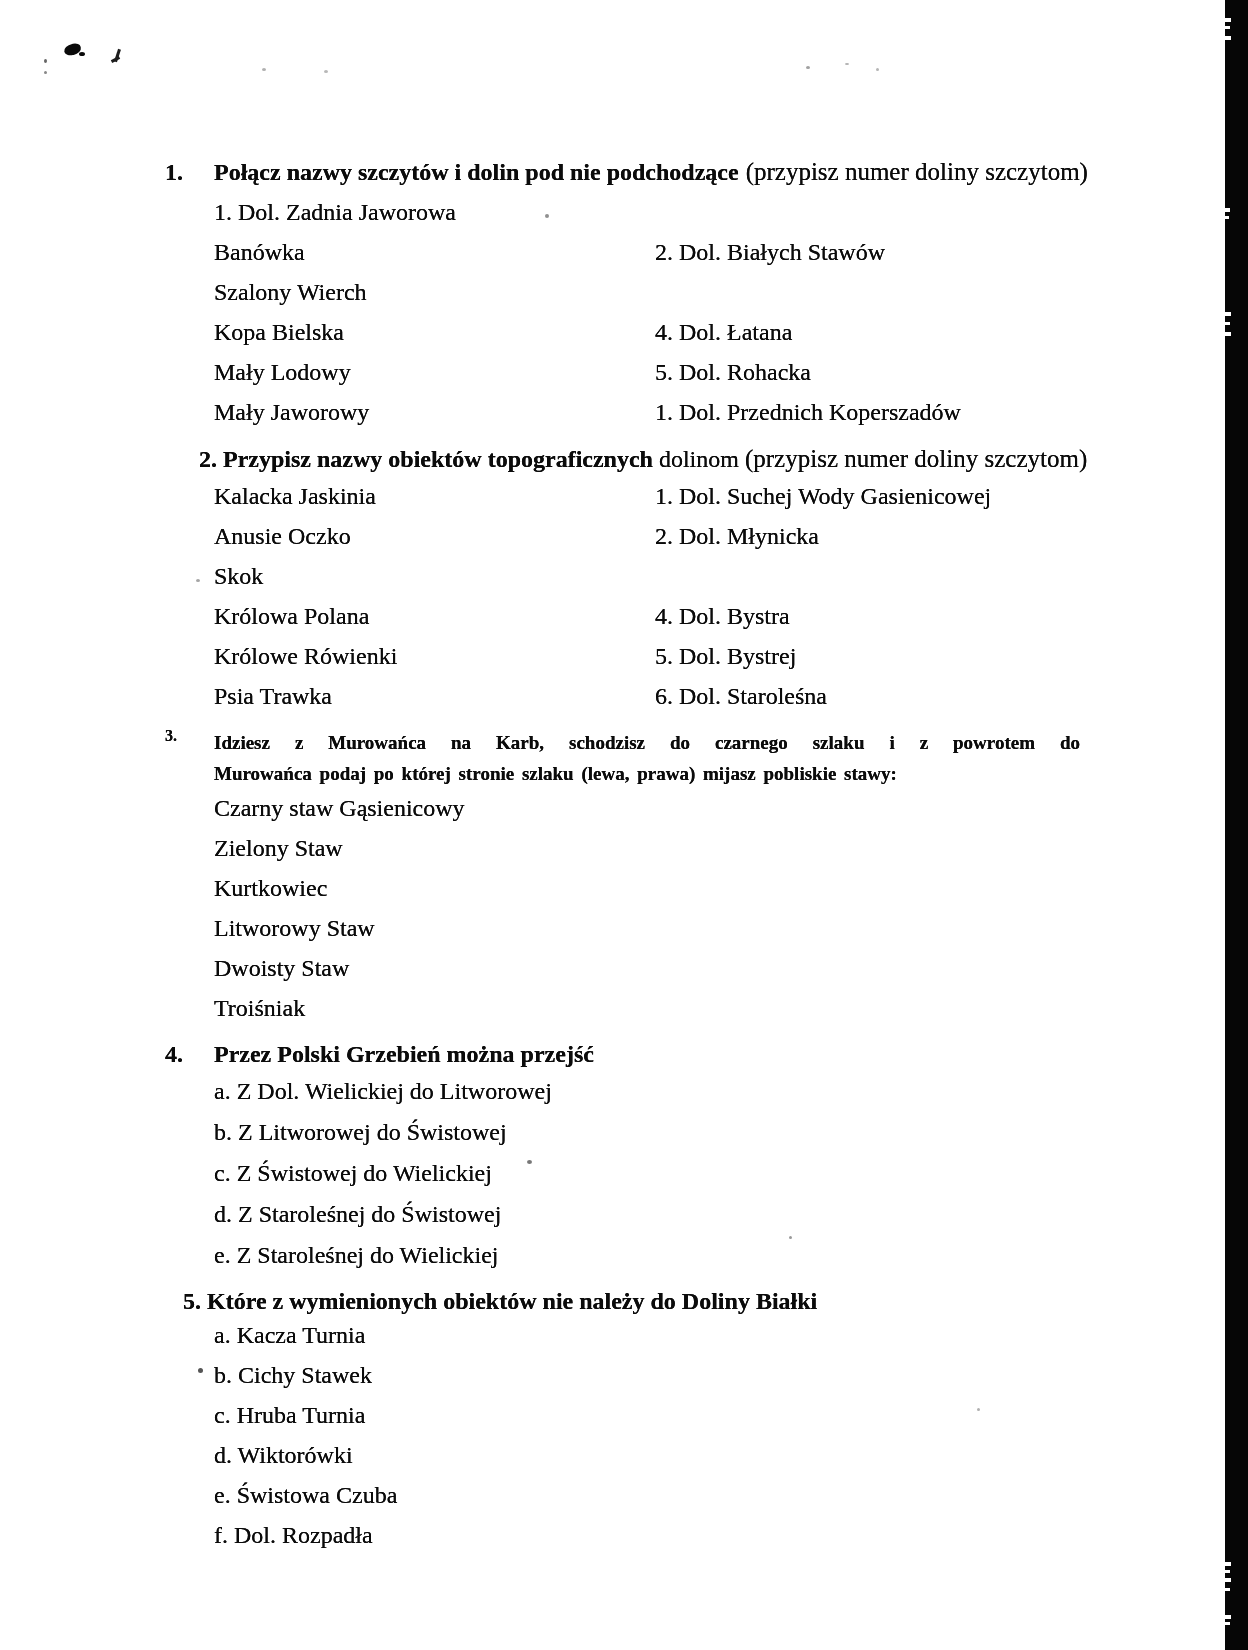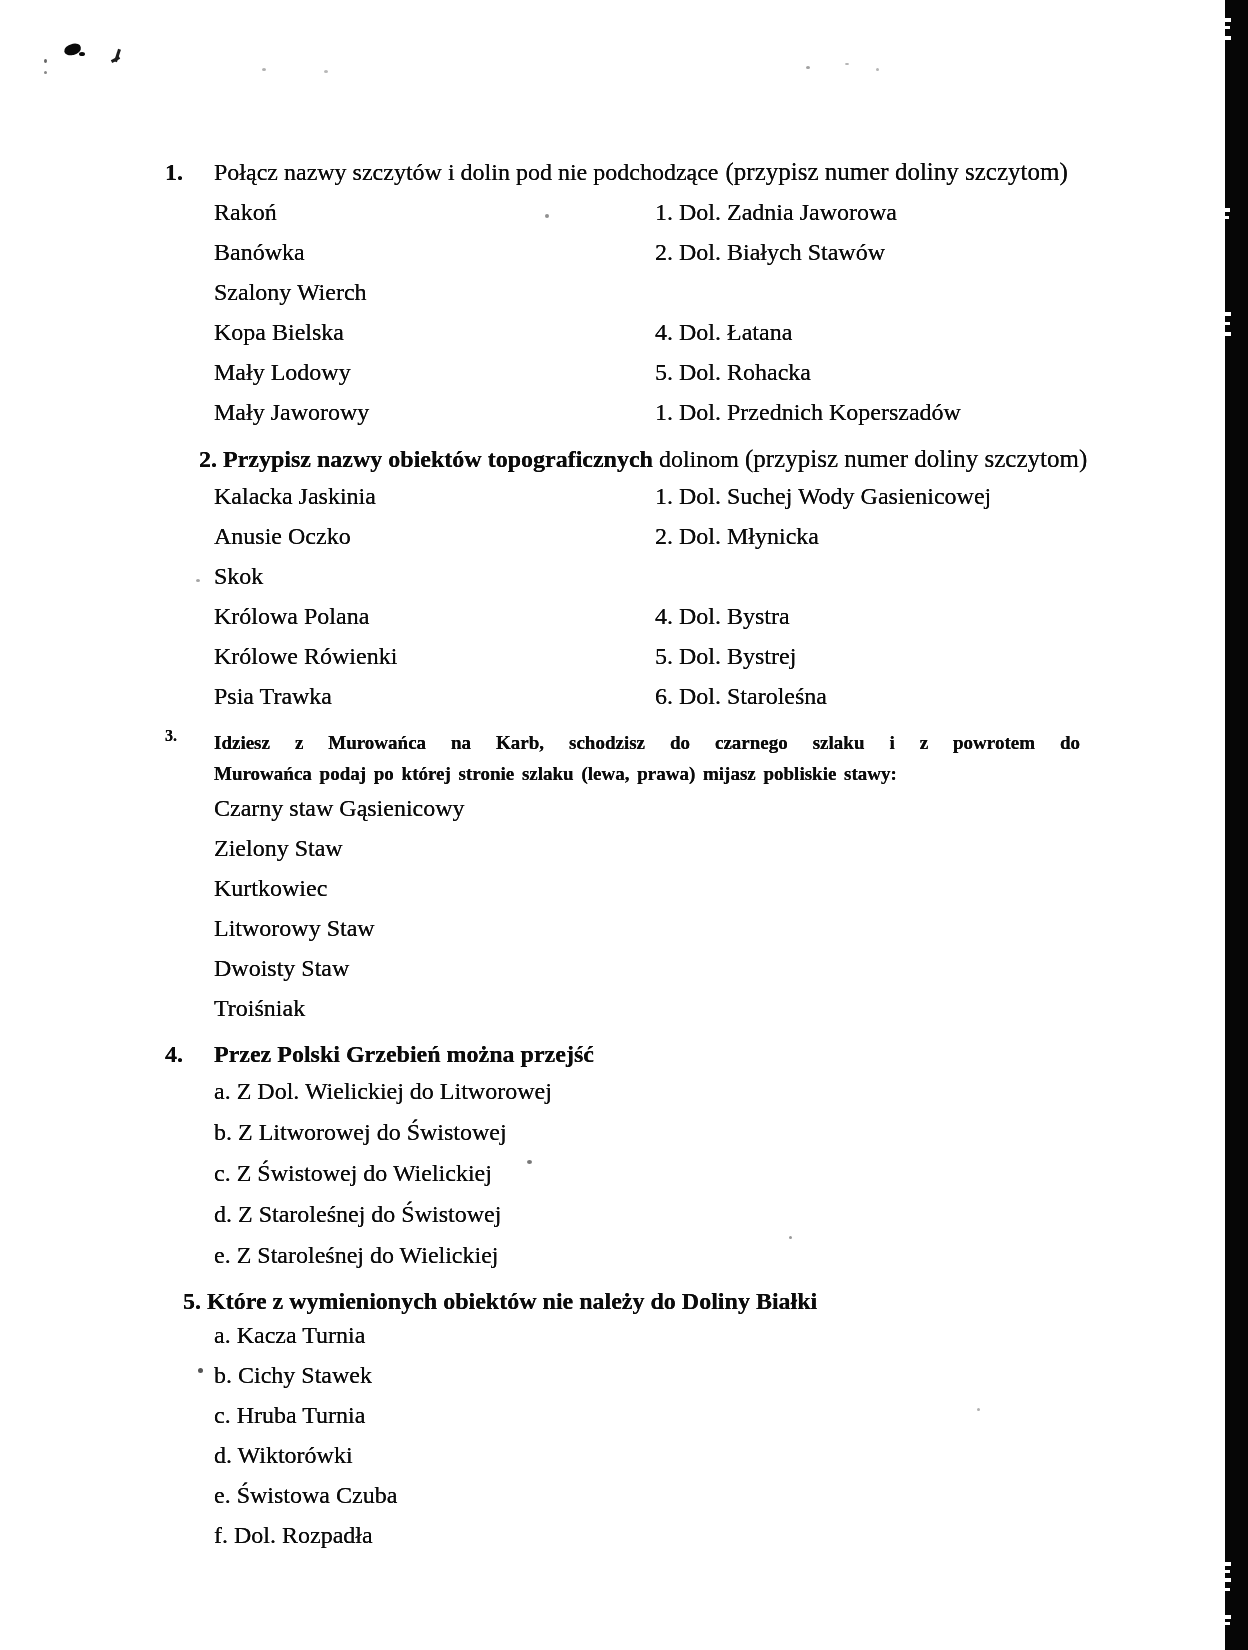--- a/index.html
+++ b/index.html
@@ -10,21 +10,21 @@
     color:#0b0b0b;
     font-family:"Liberation Serif","DejaVu Serif",serif;
     overflow:hidden;
     text-shadow:0 0 0.4px currentColor;
   }
 
   .content { position:absolute; left:165px; top:156px; width:1015px; }
 
   .qhead { display:flex; font-size:24px; line-height:32px; font-weight:700; }
   .qnum  { width:49px; flex:none; font-weight:700; }
-  .qtitle b { font-weight:400; }
+  .qtitle b { font-weight:700; }
   .note  { font-size:25px; font-weight:400; margin-left:7px; }
 
   .q1head { margin-bottom:11px; }
   .q2head { margin:4px 0 8px 34px; display:block; font-size:24px; line-height:32px; }
   .q2head .b { font-weight:700; }
   .q3head { margin-top:4px; display:flex; }
   .q3title { width:866px; font-size:19px; font-weight:700; }
   .q3line1 { line-height:31px; text-align:justify; text-align-last:justify; }
   .q3line2 { line-height:31px; word-spacing:3px; }
   .q3gap { height:6px; }
@@ -72,21 +72,20 @@
 <div class="speck" style="left:977px;top:1408px;width:3px;height:3px;background:#b0b0b0;"></div>
 
 <div class="content">
 
   <div class="qhead q1head">
     <span class="qnum">1.</span>
     <span class="qtitle"><b>Połącz nazwy szczytów i dolin pod nie podchodzące</b><span class="note">(przypisz numer doliny szczytom)</span></span>
   </div>
   <div>
     <div class="mrow">
-      <span class="ml">Rakoń</span>
       <span class="mr">1. Dol. Zadnia Jaworowa</span>
     </div>
     <div class="mrow">
       <span class="ml">Banówka</span>
       <span class="mr">2. Dol. Białych Stawów</span>
     </div>
     <div class="mrow">
       <span class="ml">Szalony Wierch</span>
     </div>
     <div class="mrow">

